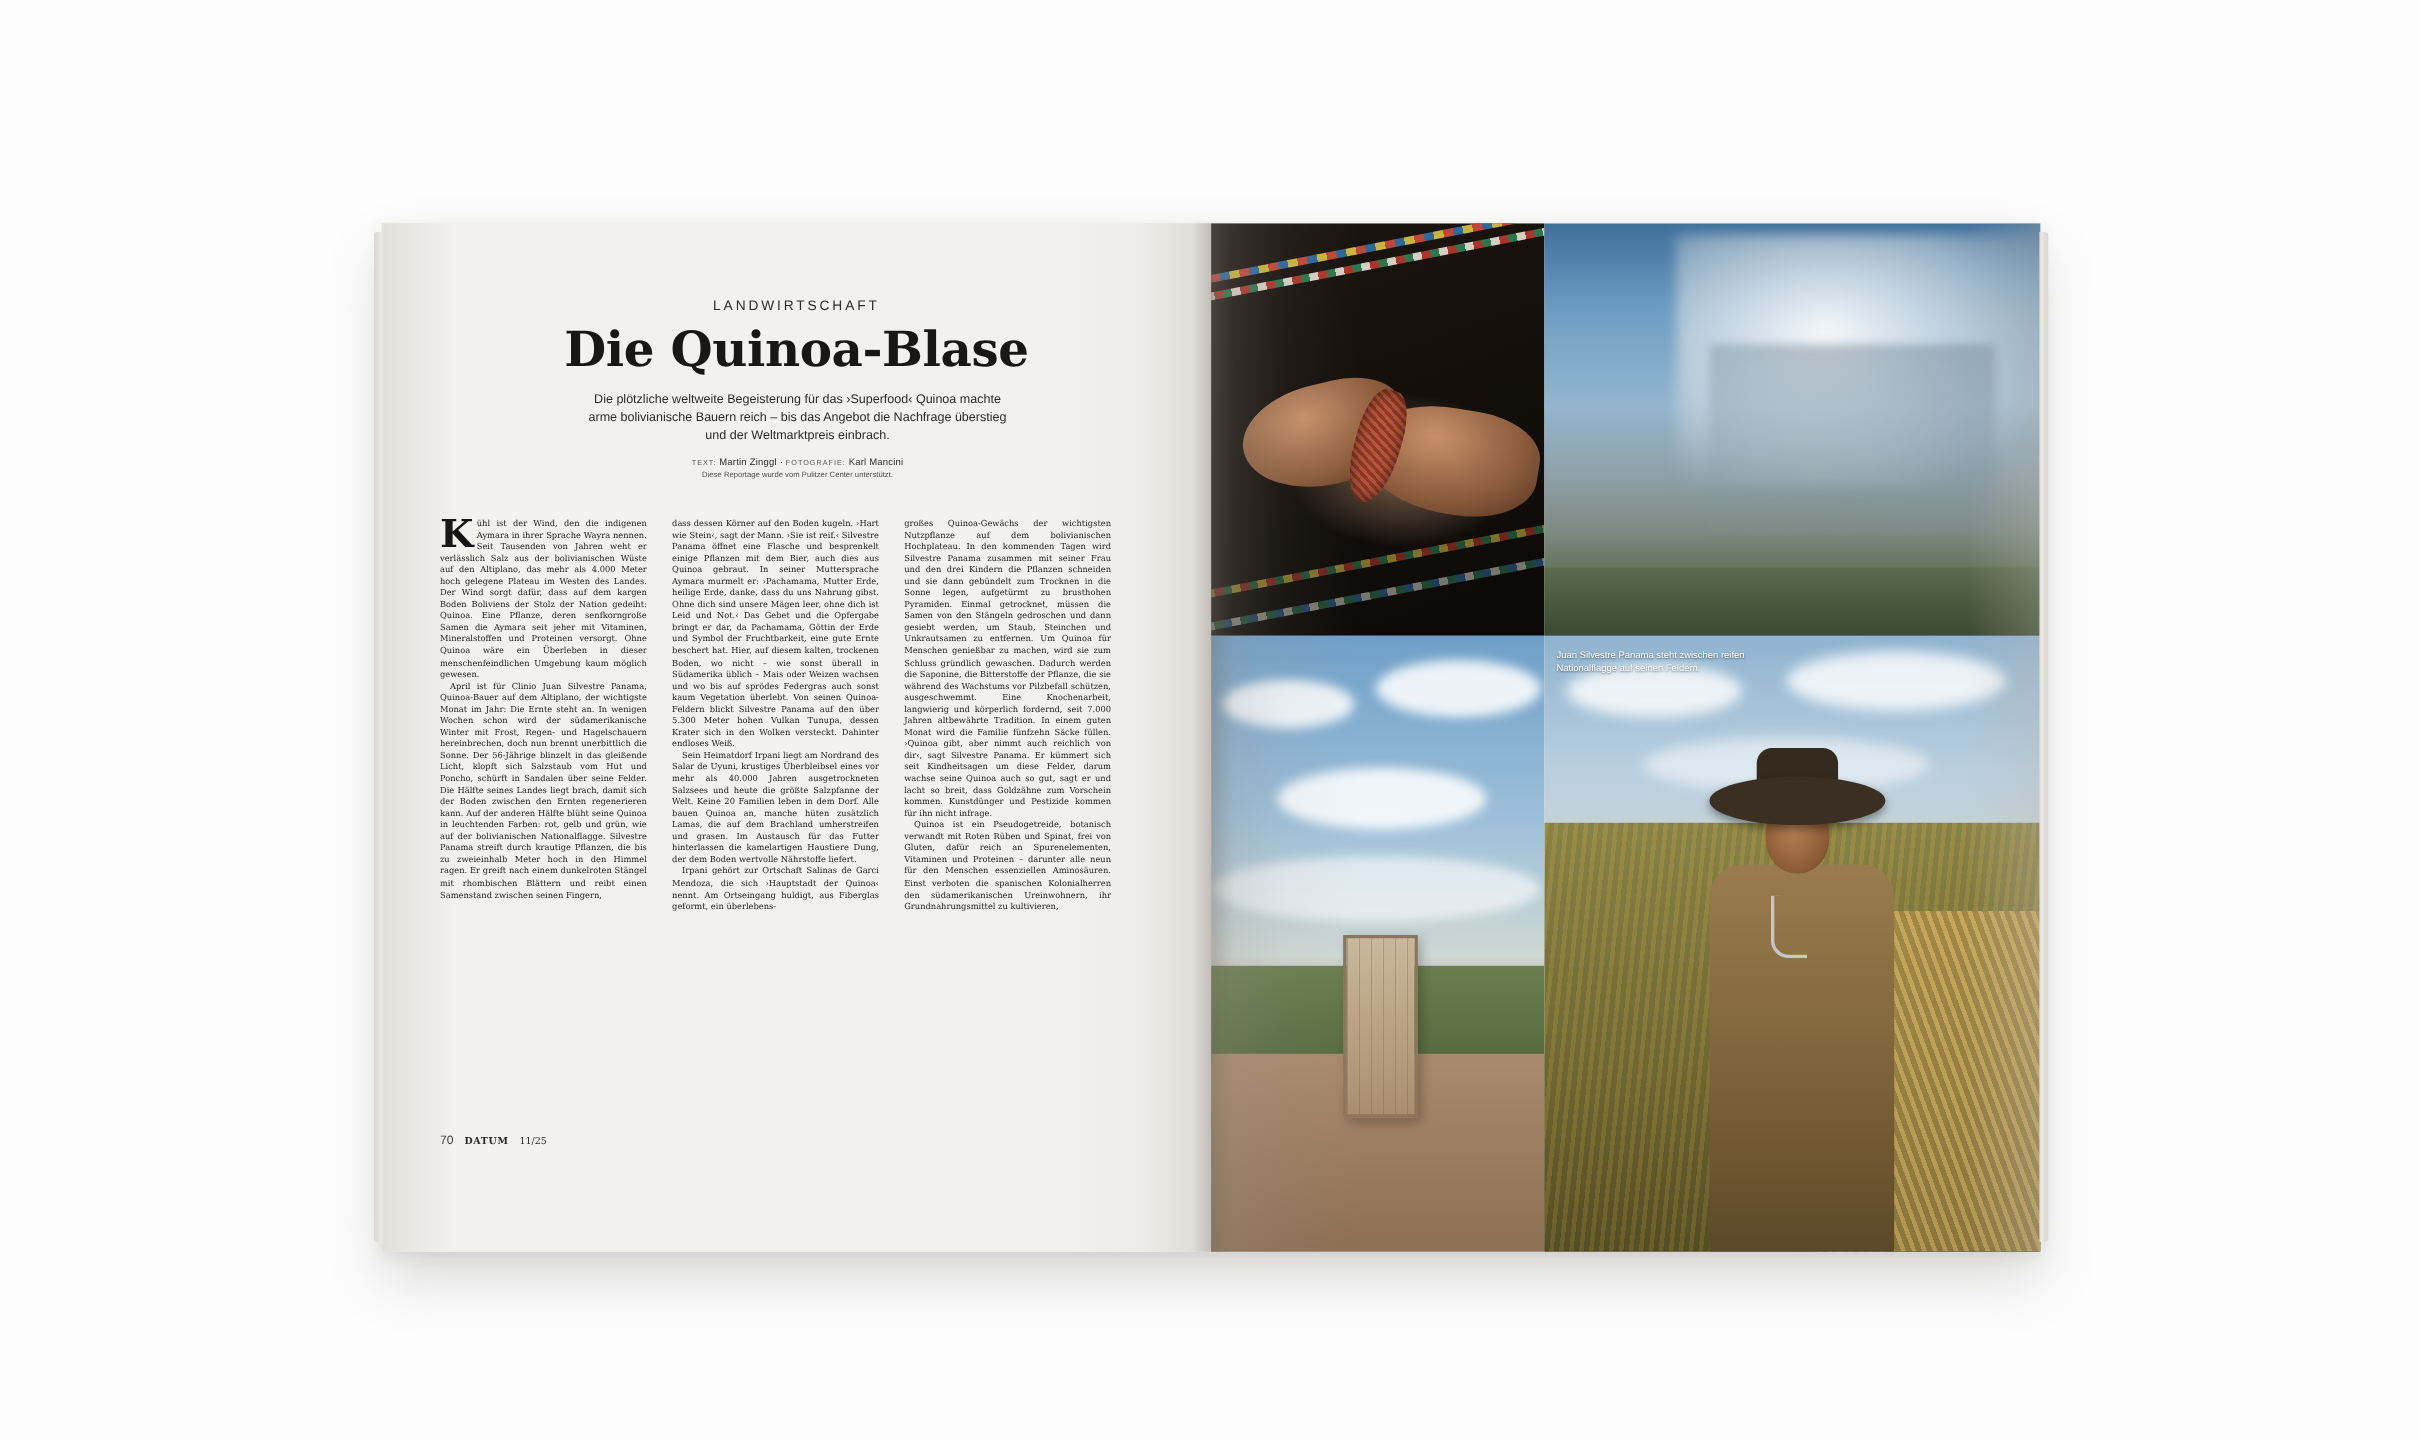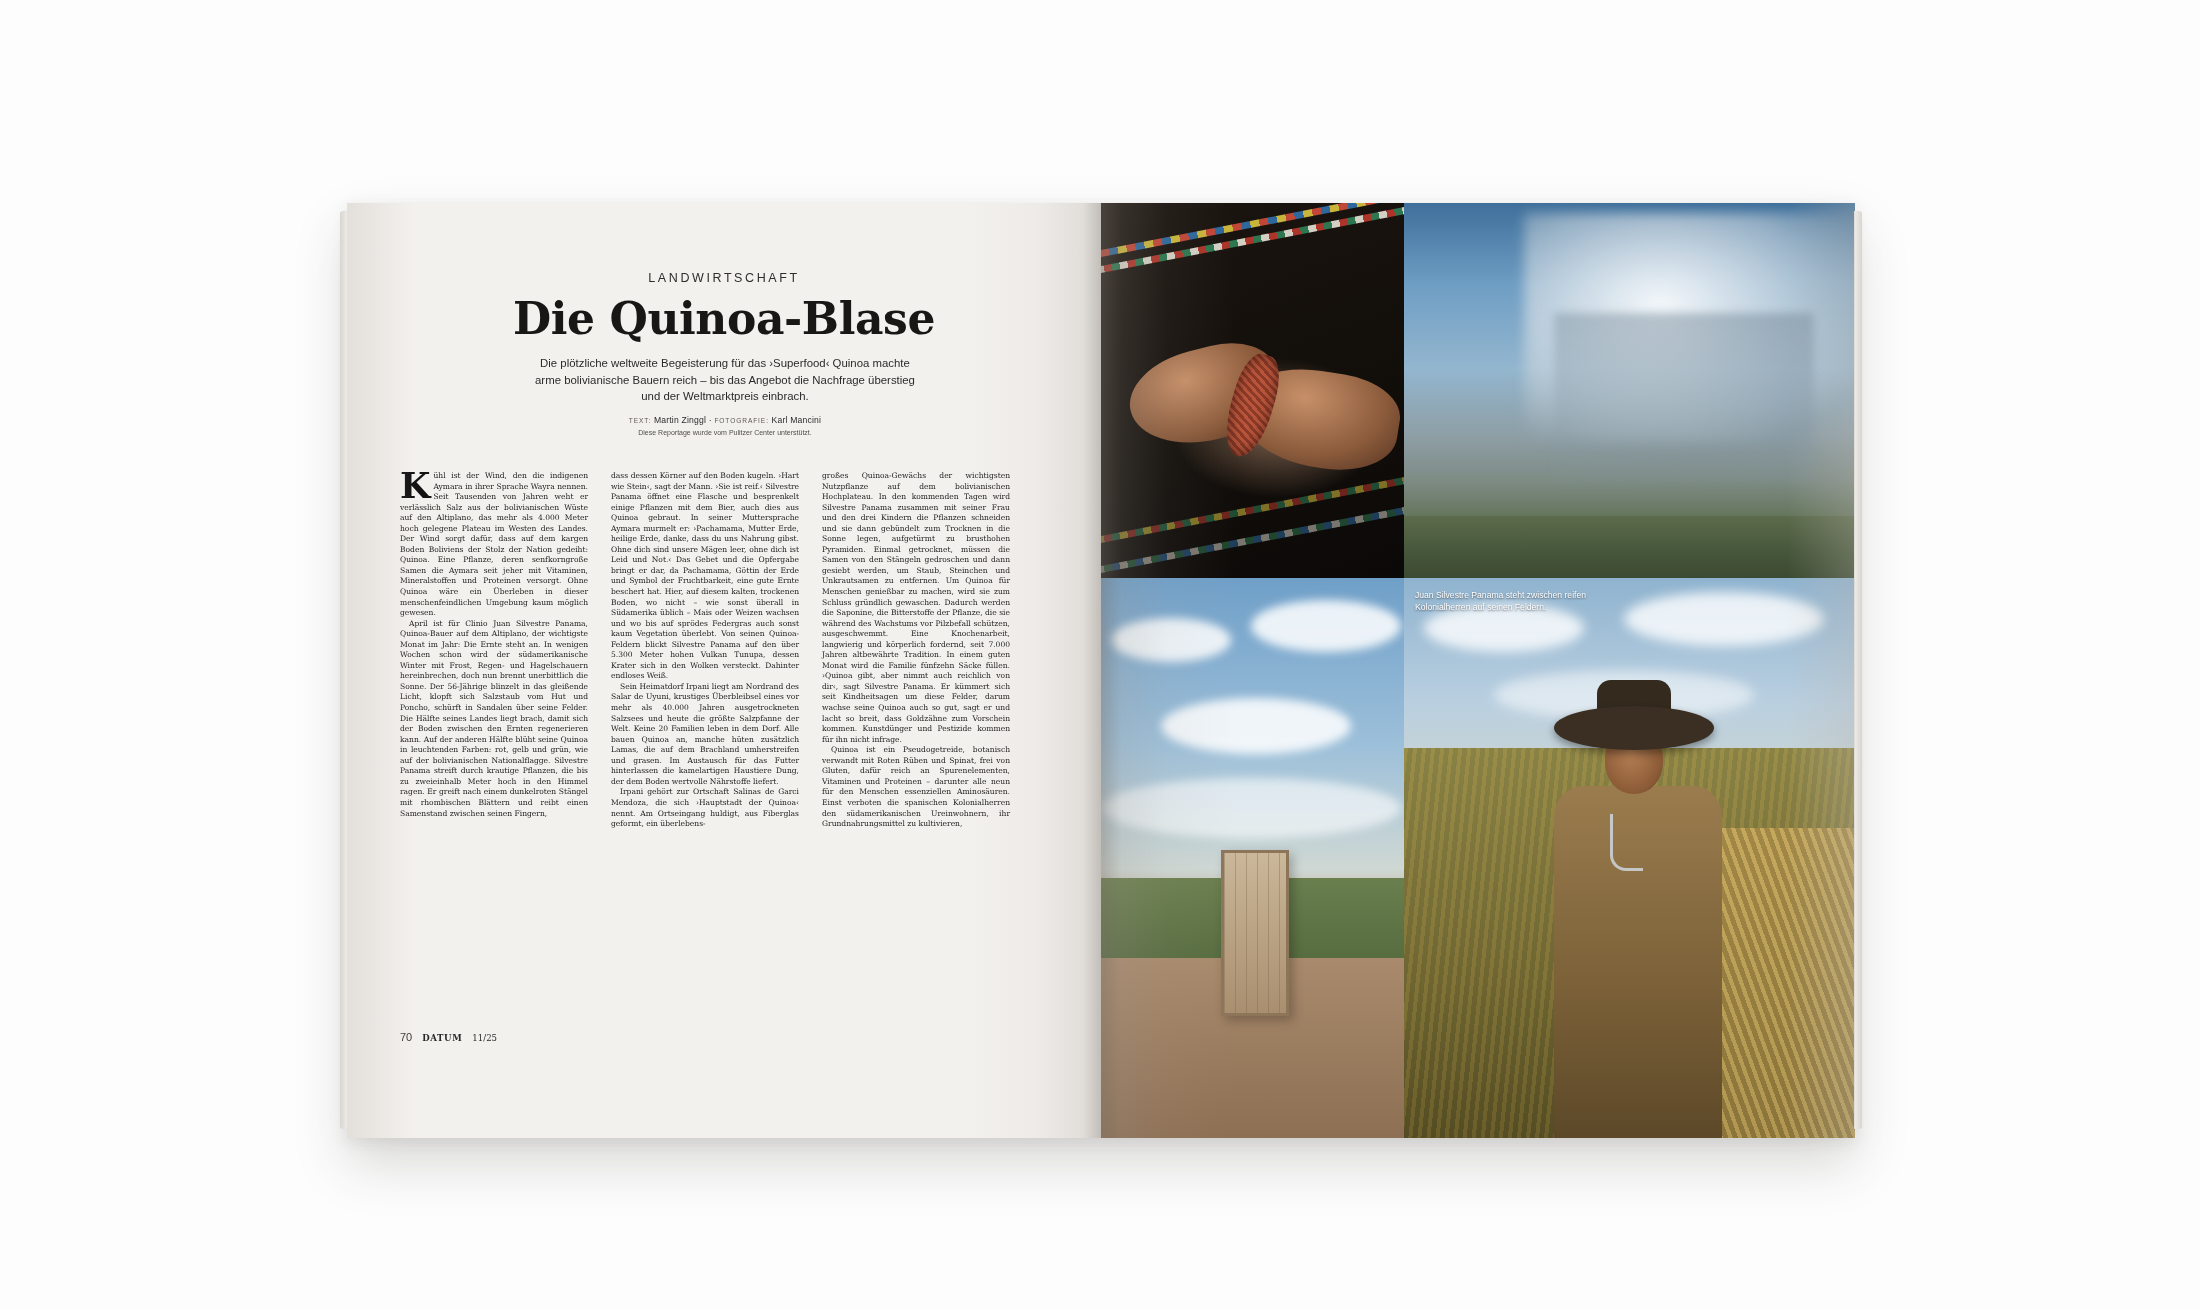--- a/index.html
+++ b/index.html
@@ -439,21 +439,21 @@
         <div class="sky-cloud" style="left:90px;  top:92px;  width:260px; height:50px; opacity:.65;"></div>
         <div class="crop"></div>
         <div class="bundle"></div>
         <div class="torso"></div>
         <div class="face"></div>
         <div class="crown"></div>
         <div class="hat"></div>
         <div class="necklace"></div>
       </div>
 
-      <div class="caption">Juan Silvestre Panama steht zwischen reifen Kolonialherren auf seinen Feldern.</div>
+      <div class="caption">Juan Silvestre Panama steht zwischen reifen Nationalflagge auf seinen Feldern.</div>
 
     </div>
 
     <div id="curve-left"></div>
     <div id="curve-right"></div>
     <div id="gutter"></div>
 
   </div>
 
 </div>

